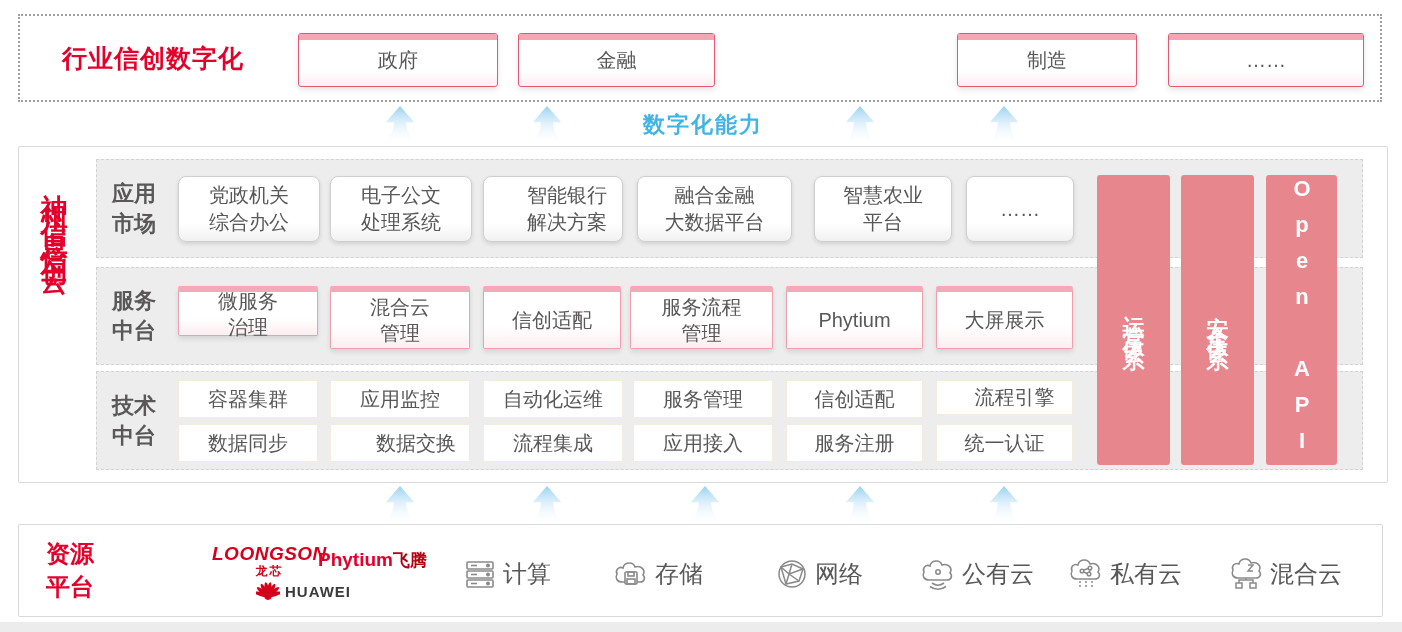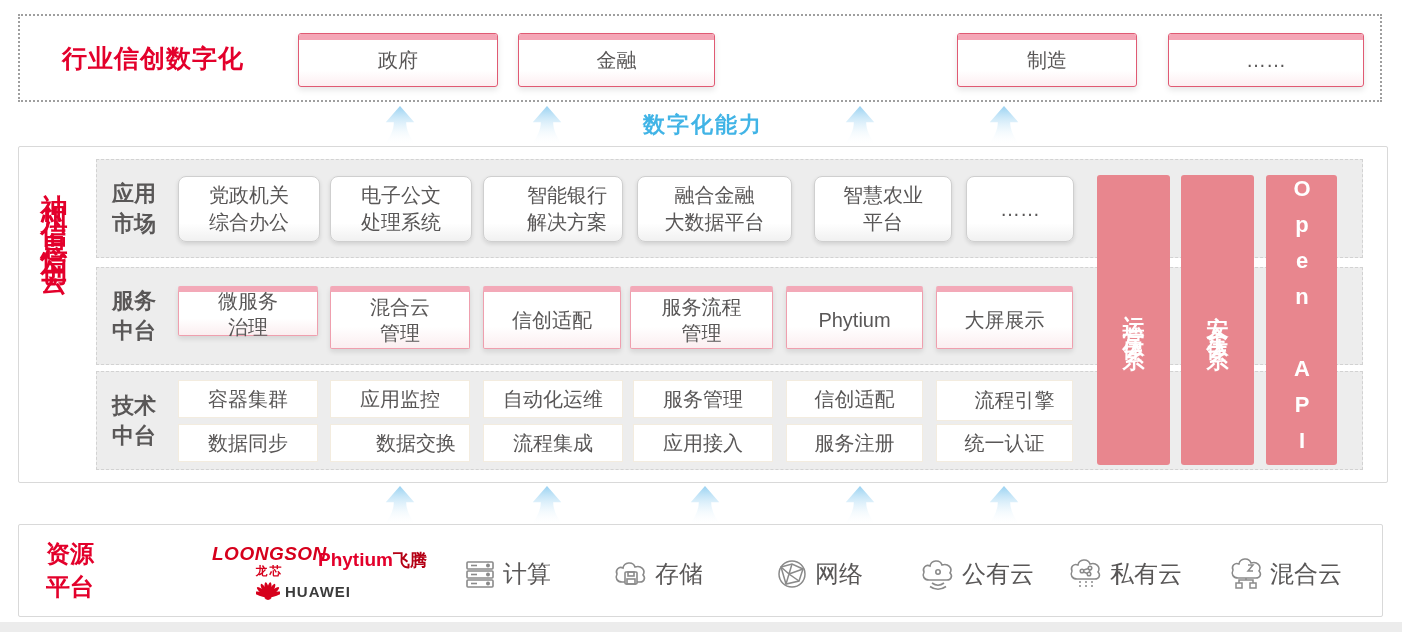--- a/index.html
+++ b/index.html
@@ -111,21 +111,21 @@
   <div class="abs svcbox flexc" style="left:936px;top:286px;width:137px;height:63px;">大屏展示</div>
 
   <div class="abs grow" style="left:96px;top:371px;width:1267px;height:99px;"></div>
   <div class="abs row-label flexc" style="left:104px;top:371px;width:60px;height:99px;">技术
 中台</div>
   <div class="abs techbox flexc" style="left:178px;top:380px;width:140px;height:38px;">容器集群</div>
   <div class="abs techbox flexc" style="left:330px;top:380px;width:140px;height:38px;">应用监控</div>
   <div class="abs techbox flexc" style="left:483px;top:380px;width:140px;height:38px;">自动化运维</div>
   <div class="abs techbox flexc" style="left:633px;top:380px;width:140px;height:38px;">服务管理</div>
   <div class="abs techbox flexc" style="left:786px;top:380px;width:137px;height:38px;">信创适配</div>
-  <div class="abs techbox flexc" style="left:936px;top:380px;width:137px;height:41px;padding-left:20px;">流程引擎</div>
+  <div class="abs techbox flexc" style="left:936px;top:380px;width:137px;height:35px;padding-left:20px;">流程引擎</div>
   <div class="abs techbox flexc" style="left:178px;top:424px;width:140px;height:38px;">数据同步</div>
   <div class="abs techbox flexc" style="left:330px;top:424px;width:140px;height:38px;padding-left:32px;">数据交换</div>
   <div class="abs techbox flexc" style="left:483px;top:424px;width:140px;height:38px;">流程集成</div>
   <div class="abs techbox flexc" style="left:633px;top:424px;width:140px;height:38px;">应用接入</div>
   <div class="abs techbox flexc" style="left:786px;top:424px;width:137px;height:38px;">服务注册</div>
   <div class="abs techbox flexc" style="left:936px;top:424px;width:137px;height:38px;">统一认证</div>
 
   <div class="abs pillar" style="left:1097px;width:73px;">运营体系</div>
   <div class="abs pillar" style="left:1181px;width:73px;">安全体系</div>
   <div class="abs pillar" style="left:1266px;width:71px;">Open API</div>

